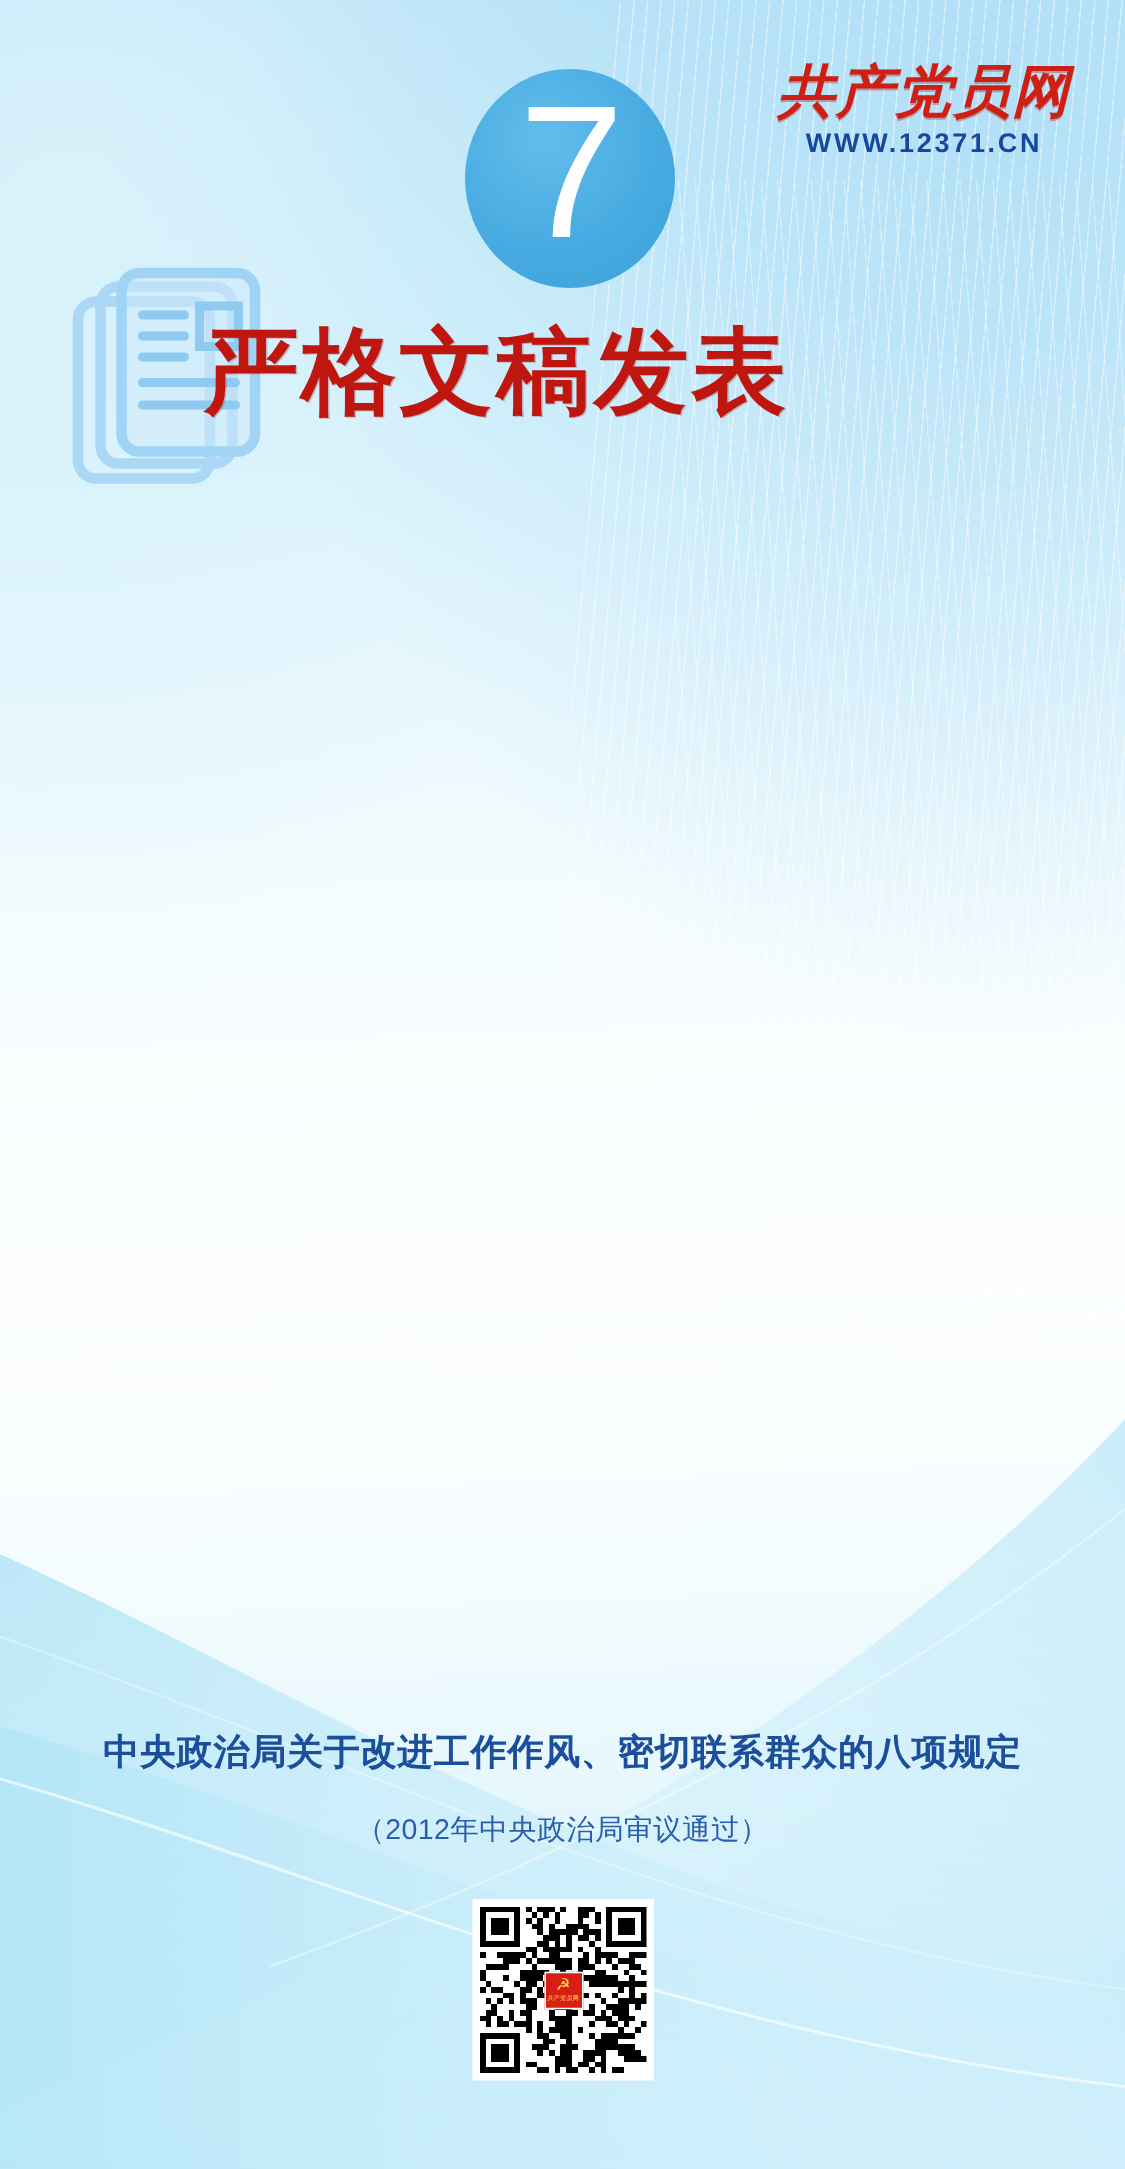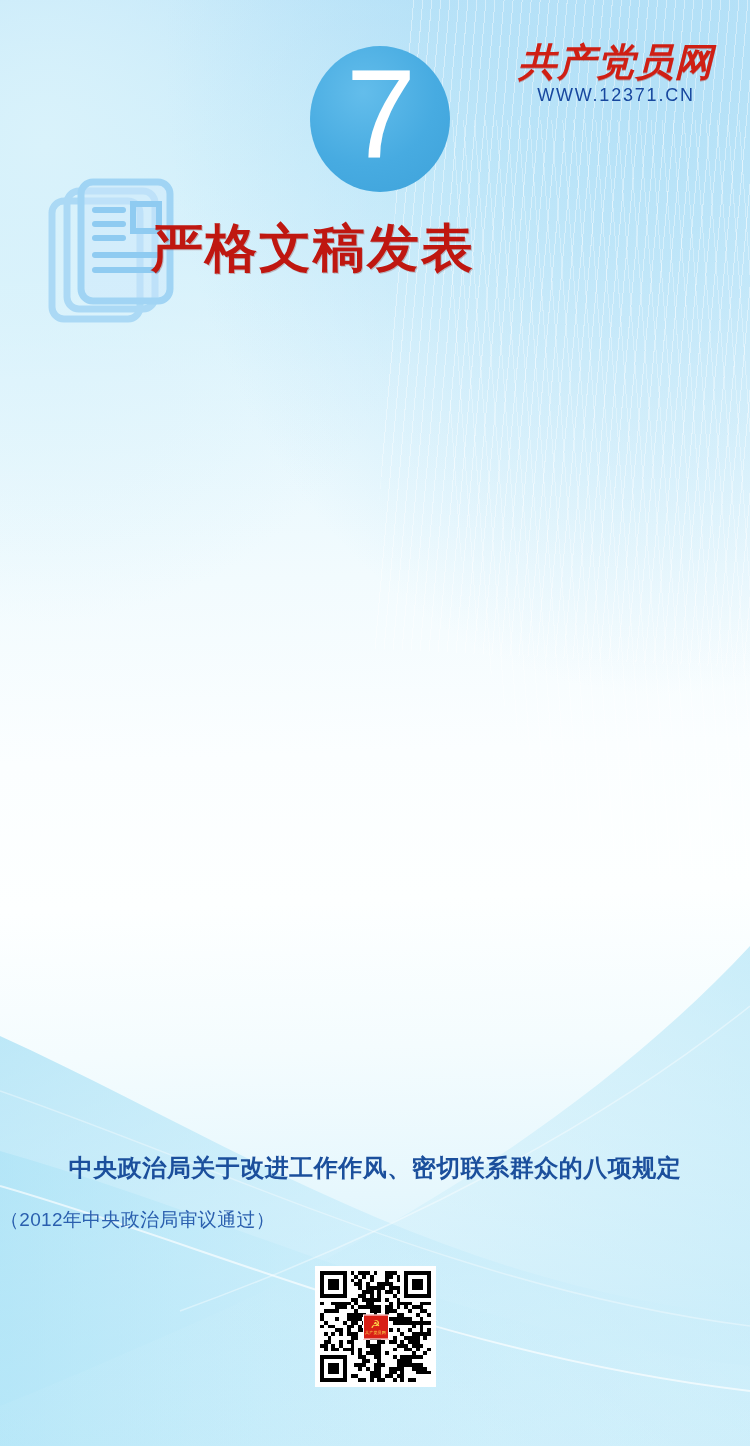--- a/index.html
+++ b/index.html
@@ -67,36 +67,35 @@
   .logo-cn{
     font-family:"Liberation Serif","DejaVu Serif",serif;
     font-size:38px; line-height:44px; font-weight:700;
     color:#cf1f14; letter-spacing:1px;
     font-style:italic;
     white-space:nowrap;
     text-shadow:0 1px 0 rgba(160,20,10,.35);
   }
   .logo-url{
     font-family:"Liberation Sans",sans-serif;
-    font-size:18px; font-weight:400; letter-spacing:1.8px;
+    font-size:18px; font-weight:700; letter-spacing:1.8px;
     color:#17479e; margin-top:1px;
   }
 
   
   .doc-icon{ position:absolute; left:47px; top:177px; width:128px; height:148px; opacity:.95;}
 
   
   .title{
     position:absolute; left:136px; top:206px;
-    font-family:Liberation Sans, sans-serif;
-    font-size:52px; line-height:84px; font-weight:700;
+    font-family:Liberation Serif, serif;
+    font-size:63px; line-height:84px; font-weight:700;
     color:#bf1710; letter-spacing:2px;
     white-space:nowrap;
     text-shadow:1px 1px 0 rgba(120,10,6,.25);
-    margin-left:15px;
   }
 
   
   .body-text{
     position:absolute; left:72px; top:412px; width:606px;
     font-family:"DejaVu Sans","Liberation Sans",sans-serif;
     font-size:57px; line-height:105px; font-weight:700;
     color:#11537e;
     text-align:justify; text-align-last:left;
     text-indent:114px;
@@ -106,20 +105,21 @@
   
   .footer-main{
     position:absolute; left:0; top:1152px; width:750px;
     text-align:center;
     font-family:"Liberation Serif","DejaVu Serif",serif;
     font-size:24px; font-weight:700; letter-spacing:.5px;
     color:#1b4f9c;
   }
   .footer-sub{
     position:absolute; left:0; top:1207px; width:750px;
+    text-align:center;
     font-family:"Liberation Sans","DejaVu Sans",sans-serif;
     font-size:19px; font-weight:400; letter-spacing:.3px;
     color:#2a5fae;
   }
 
   
   .qr-wrap{
     position:absolute; left:315px; top:1266px;
     width:121px; height:121px;
     background:#ffffff; padding:5px;

